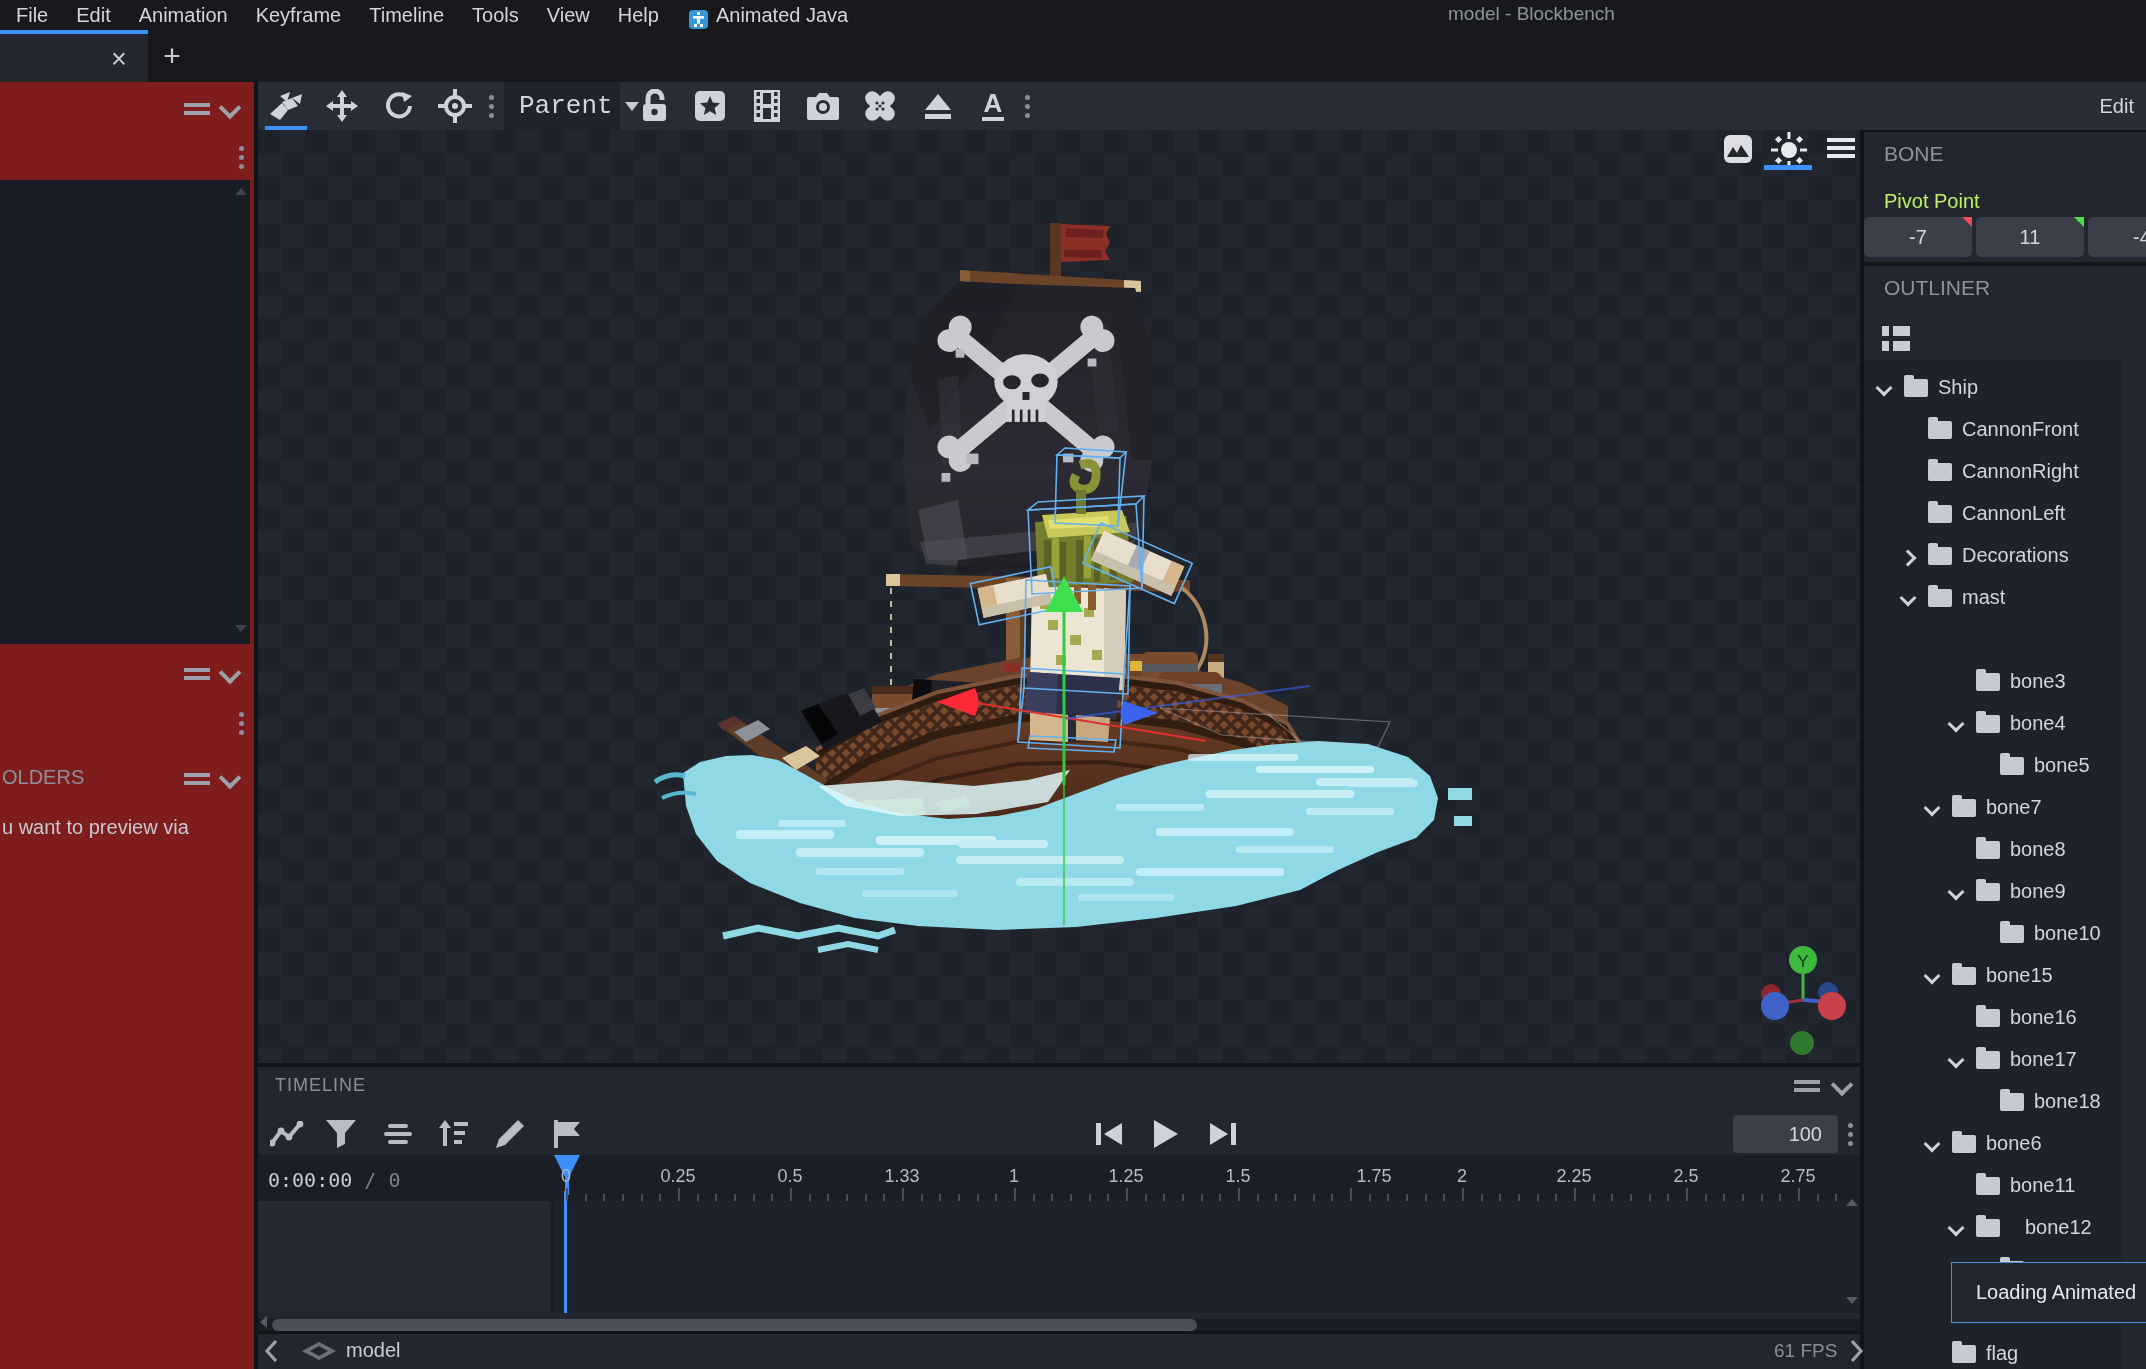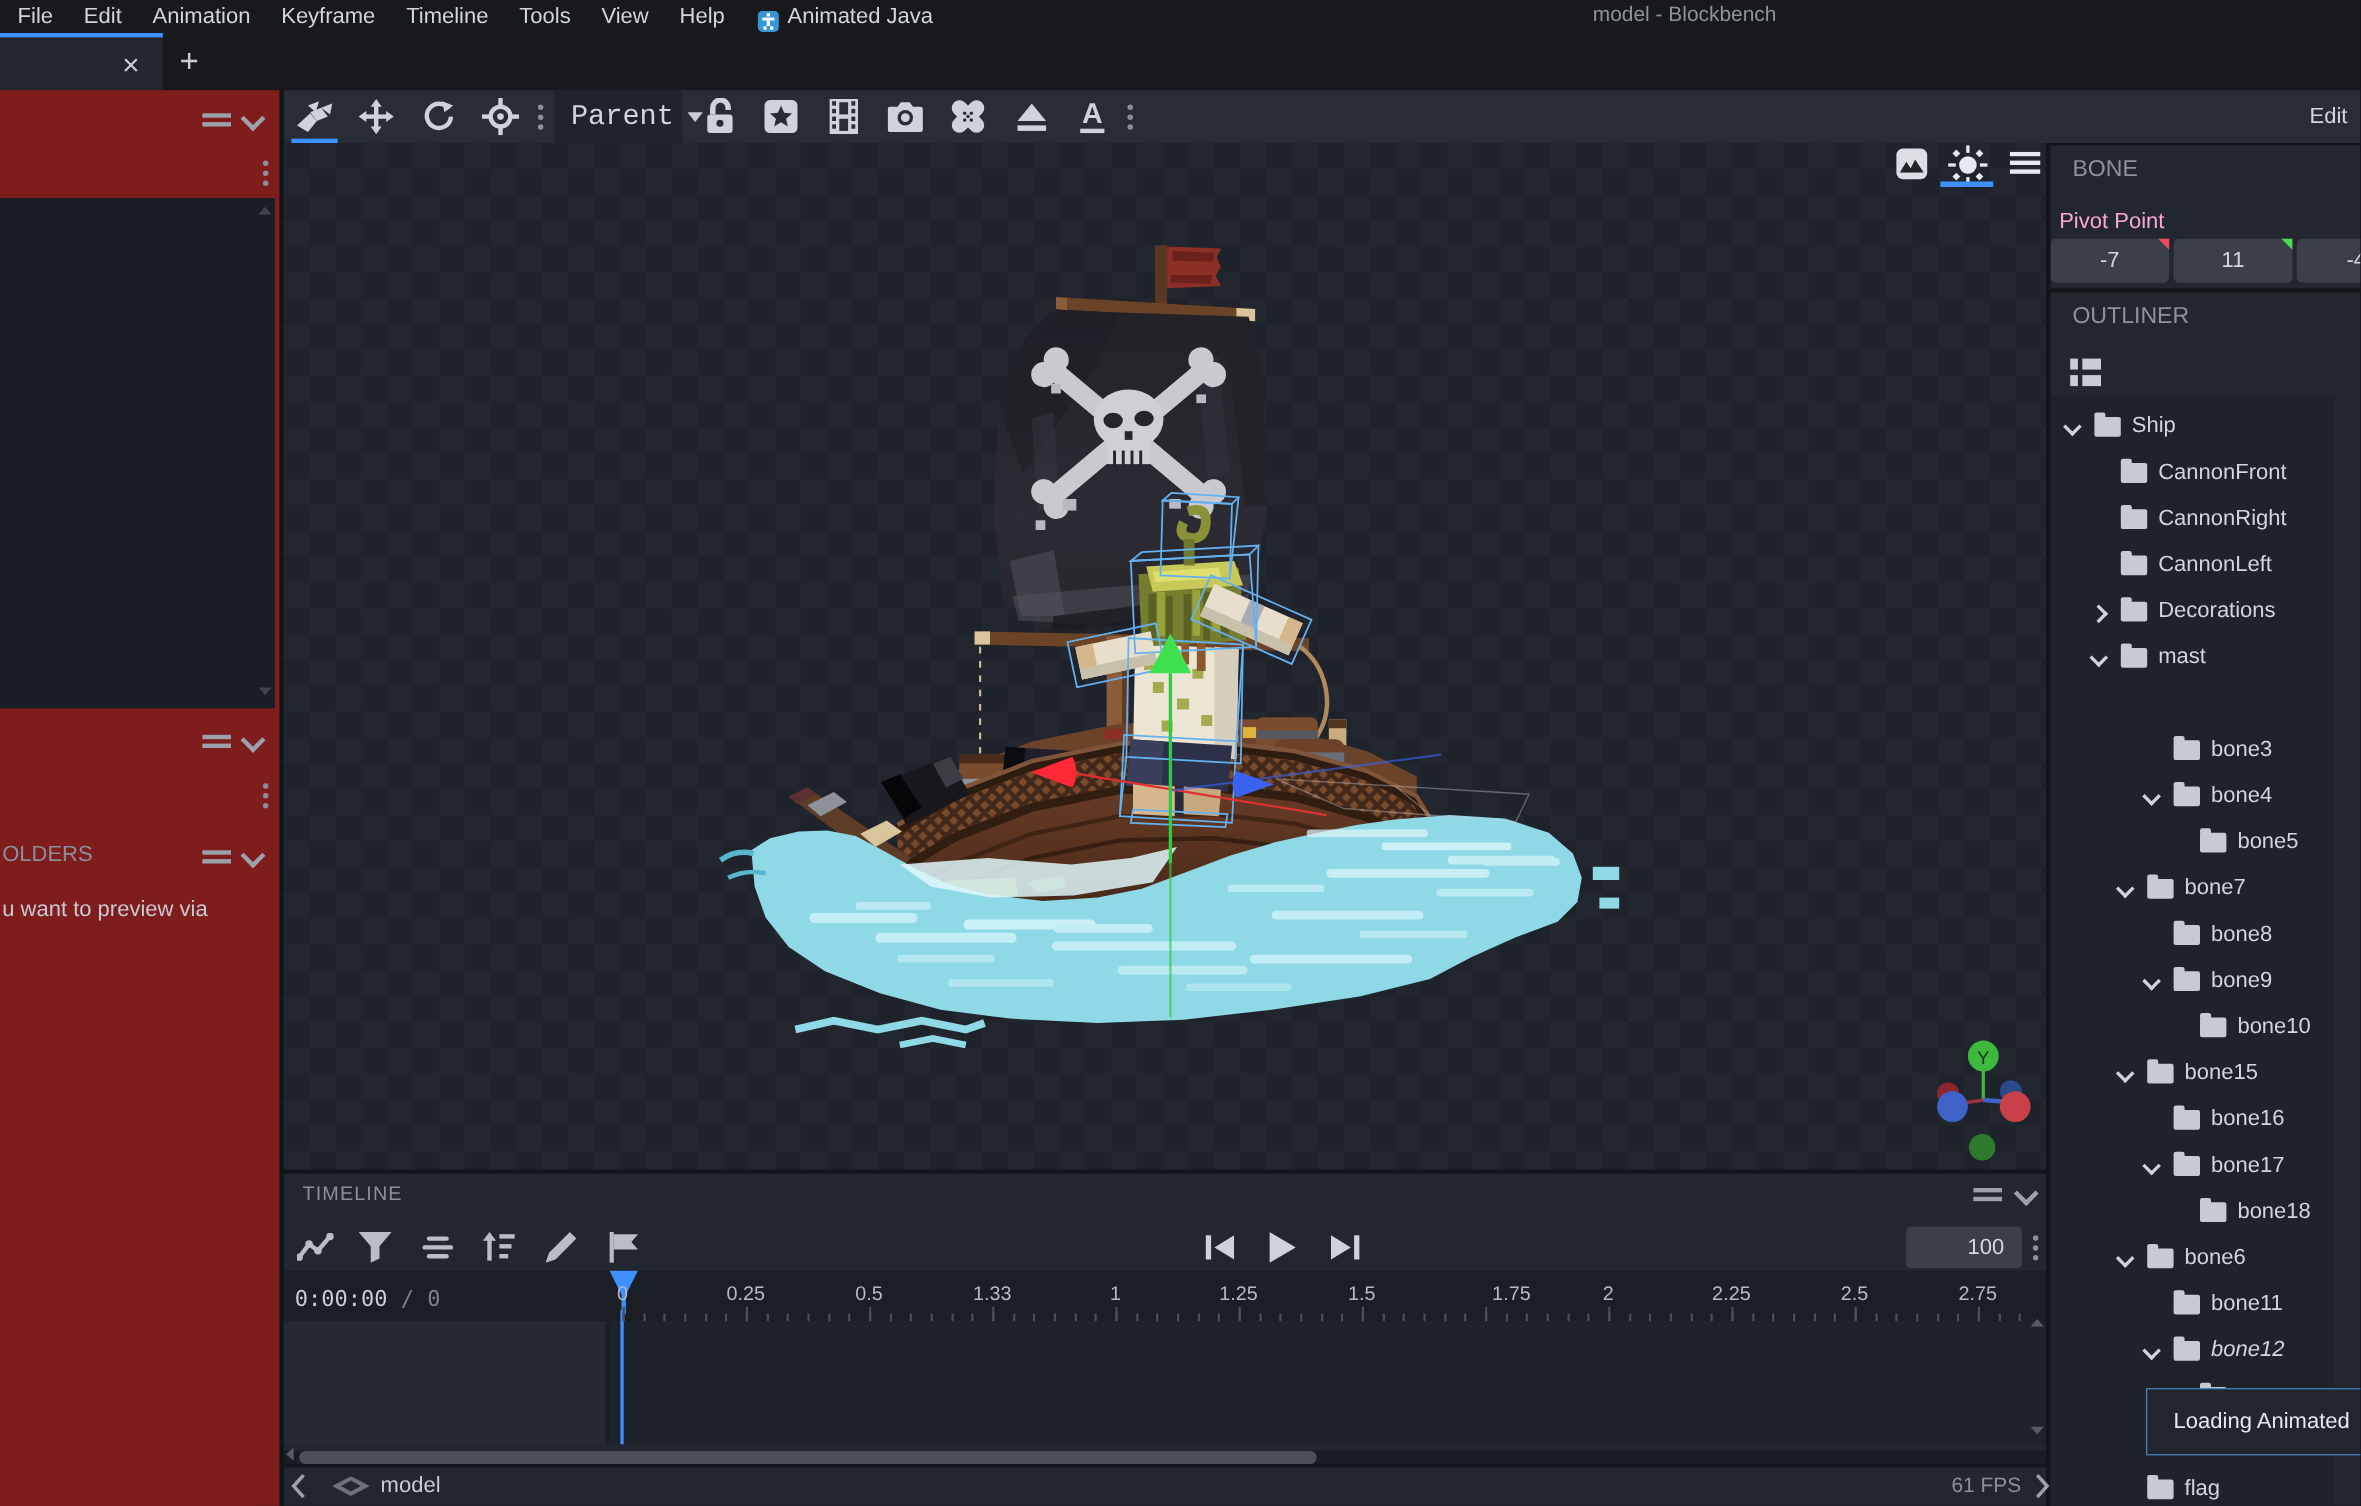--- a/index.html
+++ b/index.html
@@ -52,21 +52,21 @@
   #vp-controls { right:8px; top:4px; width:168px; height:44px; }
   #btn-background { left:40px; top:1px; width:28px; height:28px; background:#dcdee3; border-radius:6px; position:absolute; }
   #btn-background svg { position:absolute; left:3px; top:6px; }
   #sun-underline { left:80px; top:31px; width:48px; height:5px; background:#3e90ff; position:absolute; }
   #btn-lighting { left:87px; top:-2px; position:absolute; }
   #btn-vpmenu { left:143px; top:4px; position:absolute; }
 
   
   #right-panel { left:1864px; top:132px; width:282px; height:1237px; background:#22262e; overflow:hidden; }
   #rp-bone-header { left:20px; top:10px; color:#8e929c; font-size:21px; }
-  #rp-pivot-label { left:8px; top:58px; color:#f9a8d4; font-size:20px; }
+  #rp-pivot-label { left:20px; top:58px; color:#bef264; font-size:20px; }
   .pivot-input { position:absolute; top:85px; width:108px; height:40px; background:#3a3f4a; border-radius:5px; color:#d5d7de; font-size:20px; text-align:center; line-height:40px; }
   .corner { position:absolute; top:0; right:0; width:0; height:0; border-style:solid; border-width:0 10px 10px 0; }
   #rp-gap { left:0; top:130px; width:282px; height:4px; background:#141619; }
   #rp-outliner-header { left:20px; top:144px; color:#8e929c; font-size:21px; }
   #outliner-toggle { left:18px; top:194px; width:30px; height:30px; }
   #outliner-toggle .row { height:10px; margin-bottom:5px; display:flex; gap:4px; }
   #outliner-toggle .dot { width:7px; height:10px; background:#c9ccd4; }
   #outliner-toggle .bar { width:17px; height:10px; background:#c9ccd4; }
   #rp-tree { left:0; top:228px; width:258px; height:1009px; background:#1e222a; }
   .tree-row { position:absolute; height:42px; width:282px; }
@@ -763,21 +763,21 @@
           <span class="folder" style="left: 88px;"></span>
           <span class="tree-label" style="left: 122px;">bone6</span>
         </div>
         <div class="tree-row" style="top: 806px;">
           <span class="folder" style="left: 112px;"></span>
           <span class="tree-label" style="left: 146px;">bone11</span>
         </div>
         <div class="tree-row" style="top: 848px;">
           <span class="tree-chev chev-d" style="left: 86px;"></span>
           <span class="folder" style="left: 112px;"></span>
-          <span class="tree-label" style="left: 146px; font-style: italic;">bone12</span>
+          <span class="tree-label" style="left: 161px;">bone12</span>
         </div>
         <div class="tree-row" style="top: 890px;">
           <span class="folder" style="left: 136px;"></span>
         </div>
         <div class="tree-row" style="top: 932px;">
           <span class="folder" style="left: 88px;"></span>
         </div>
         <div class="tree-row" style="top: 974px;">
           <span class="folder" style="left: 88px;"></span>
           <span class="tree-label" style="left: 122px;">flag</span>

